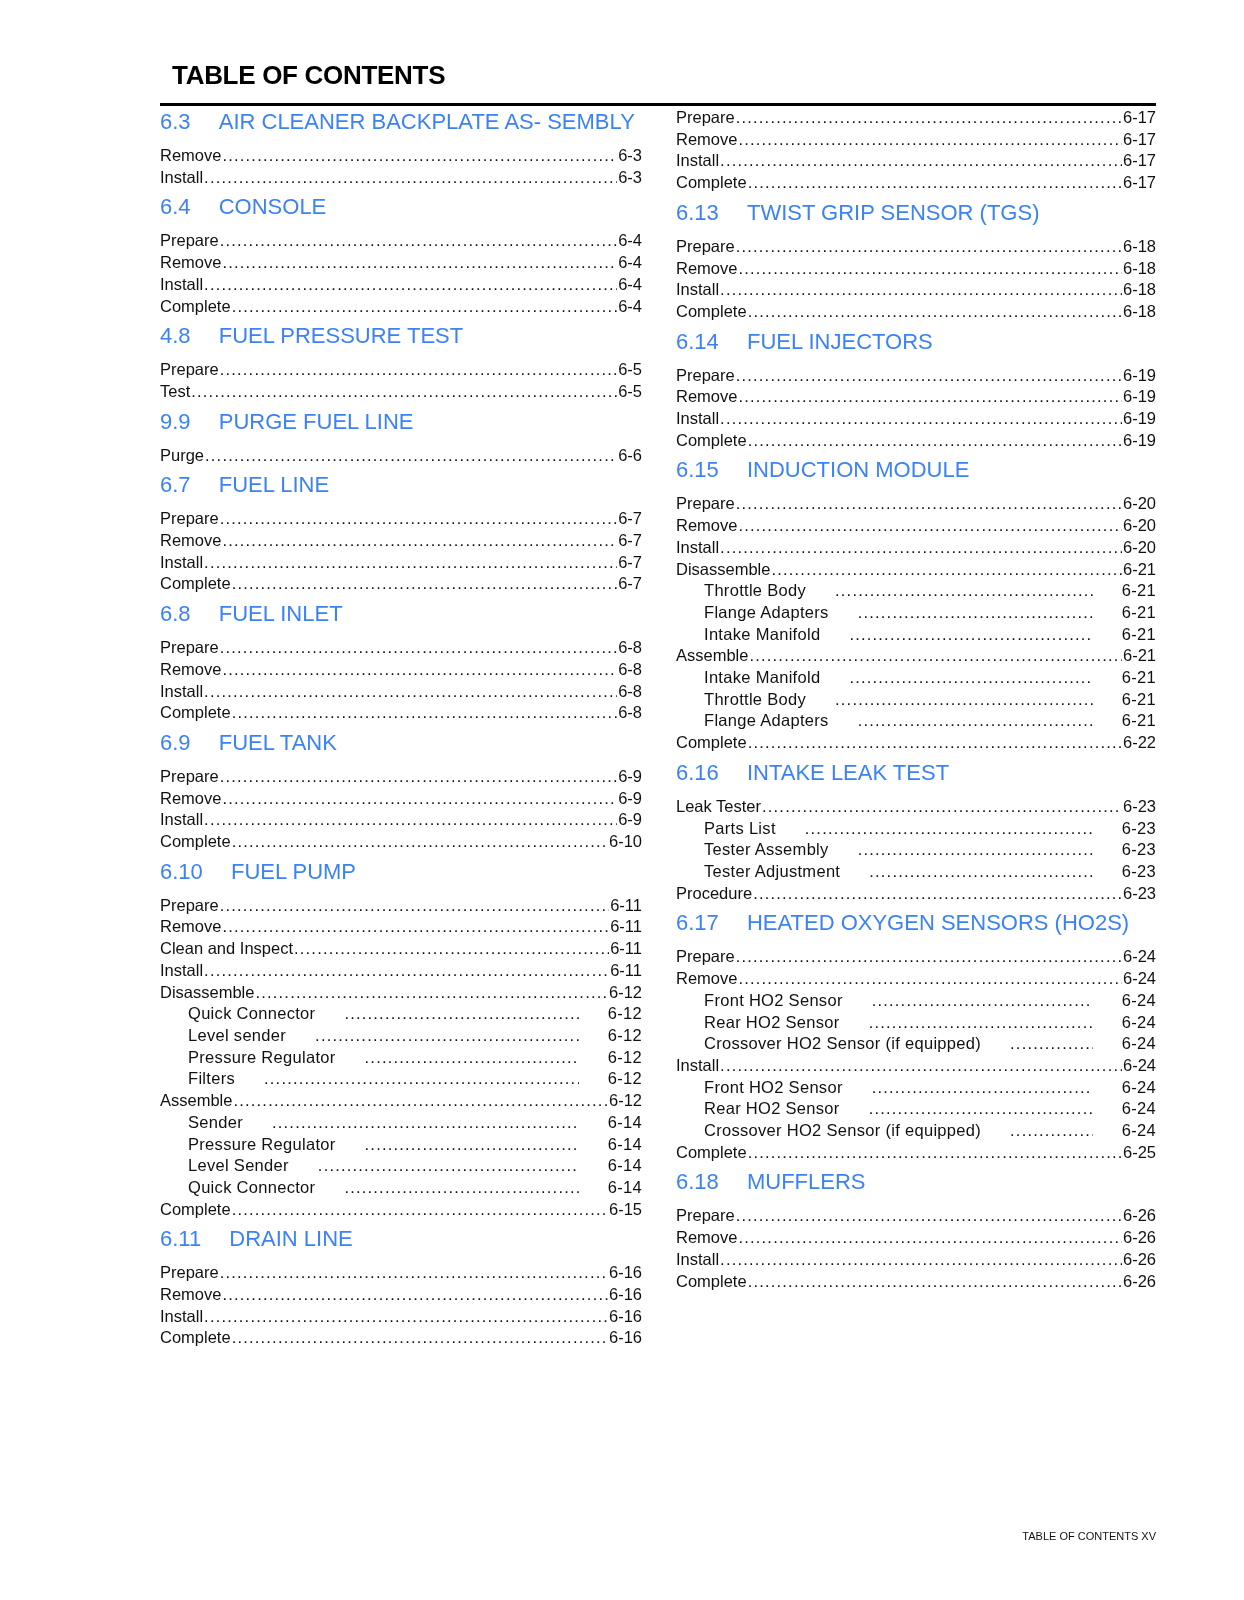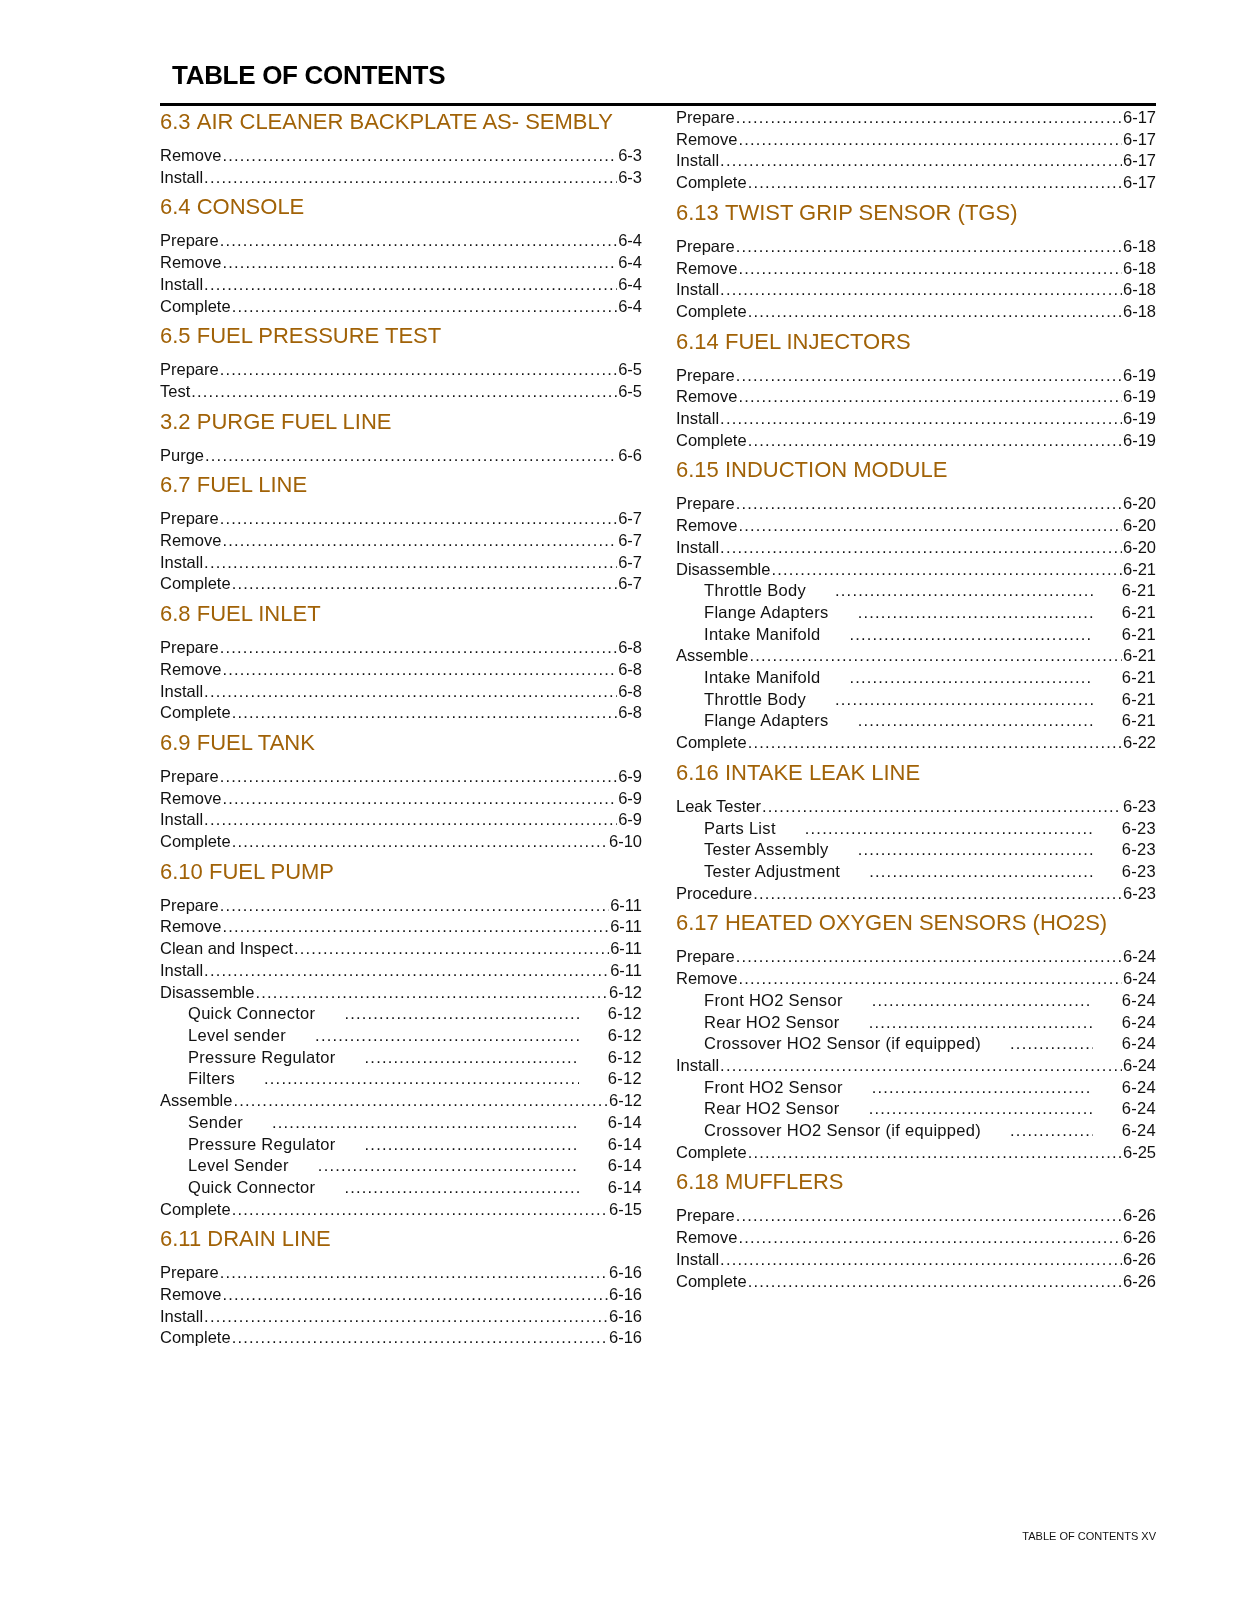--- a/index.html
+++ b/index.html
@@ -2,21 +2,21 @@
 <html><head>
 <meta charset="utf-8">
 <style>
   html, body { margin:0; padding:0; background:#ffffff; }
   body { width:1244px; height:1600px; position:relative; font-family:"Liberation Sans", sans-serif; color:#111; overflow:hidden; }
   .page-title { position:absolute; left:172px; top:60px; font-size:26px; font-weight:bold; letter-spacing:-0.3px; color:#000; }
   .rule { position:absolute; left:160px; top:103px; width:996px; height:3px; background:#000; }
   .col { position:absolute; top:107px; }
   .col-left { left:160px; width:482px; }
   .col-right { left:676px; width:480px; }
-  .sec-head { font-size:22px; color:#a16207; line-height:26px; margin:2px 0 10px 0; display:flex; }
+  .sec-head { font-size:22px; color:#3b82f6; line-height:26px; margin:2px 0 10px 0; display:flex;gap:22px; }
   .sec-num { flex:0 0 auto; white-space:pre; }
   .sec-title { flex:1 1 auto; }
   .entries { margin-bottom:6px; }
   .entry { display:flex; align-items:baseline; font-size:16.5px; line-height:21.7px; color:#111; }
   .entry.sub { padding-left:28px; letter-spacing:0.3px;gap:28px; }
   .entry .lbl { white-space:nowrap; }
   .entry .dots { flex:1 1 auto; overflow:hidden; white-space:nowrap; margin:0 1px; }
   .entry .dots::after { content:"............................................................................................................................................................................................................"; letter-spacing:1.2px; }
   .entry .pg { white-space:nowrap; }
   .footer { position:absolute; right:88px; top:1530px; font-size:11px; color:#111; }
@@ -64,37 +64,37 @@
         <span class="dots"></span>
         <span class="pg">6-4</span>
       </div>
       <div class="entry">
         <span class="lbl">Complete</span>
         <span class="dots"></span>
         <span class="pg">6-4</span>
       </div>
     </div>
     <div class="sec-head">
-      <span class="sec-num">6.5 </span>
+      <span class="sec-num">4.8 </span>
       <span class="sec-title">FUEL PRESSURE TEST</span>
     </div>
     <div class="entries">
       <div class="entry">
         <span class="lbl">Prepare</span>
         <span class="dots"></span>
         <span class="pg">6-5</span>
       </div>
       <div class="entry">
         <span class="lbl">Test</span>
         <span class="dots"></span>
         <span class="pg">6-5</span>
       </div>
     </div>
     <div class="sec-head">
-      <span class="sec-num">3.2 </span>
+      <span class="sec-num">9.9 </span>
       <span class="sec-title">PURGE FUEL LINE</span>
     </div>
     <div class="entries">
       <div class="entry">
         <span class="lbl">Purge</span>
         <span class="dots"></span>
         <span class="pg">6-6</span>
       </div>
     </div>
     <div class="sec-head">
@@ -419,21 +419,21 @@
         <span class="pg">6-21</span>
       </div>
       <div class="entry">
         <span class="lbl">Complete</span>
         <span class="dots"></span>
         <span class="pg">6-22</span>
       </div>
     </div>
     <div class="sec-head">
       <span class="sec-num">6.16 </span>
-      <span class="sec-title">INTAKE LEAK LINE</span>
+      <span class="sec-title">INTAKE LEAK TEST</span>
     </div>
     <div class="entries">
       <div class="entry">
         <span class="lbl">Leak Tester</span>
         <span class="dots"></span>
         <span class="pg">6-23</span>
       </div>
       <div class="entry sub">
         <span class="lbl">Parts List</span>
         <span class="dots"></span>

